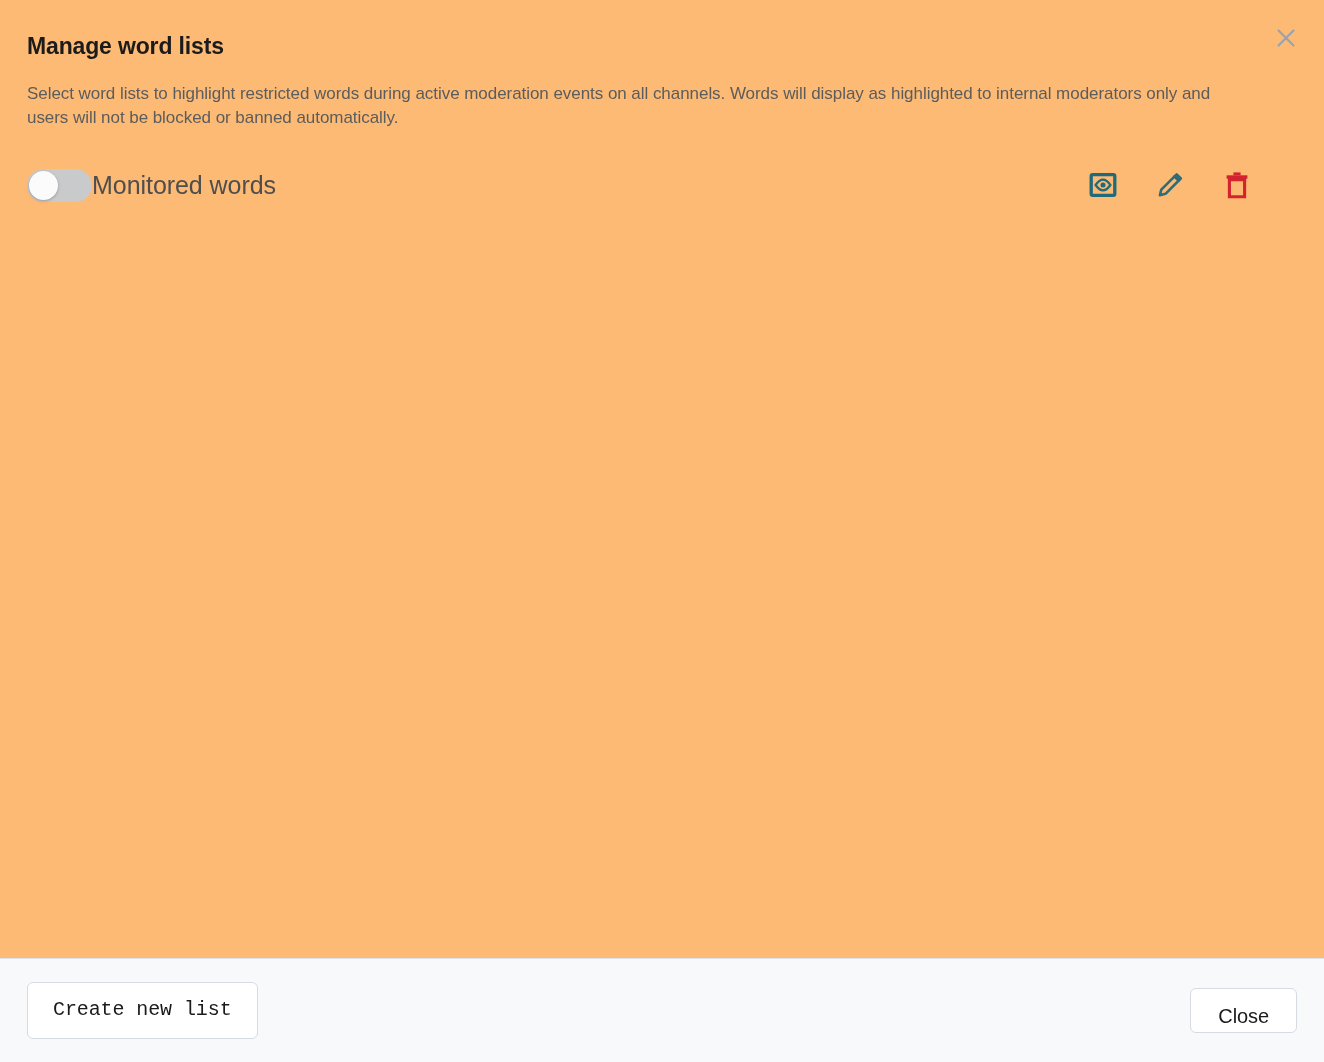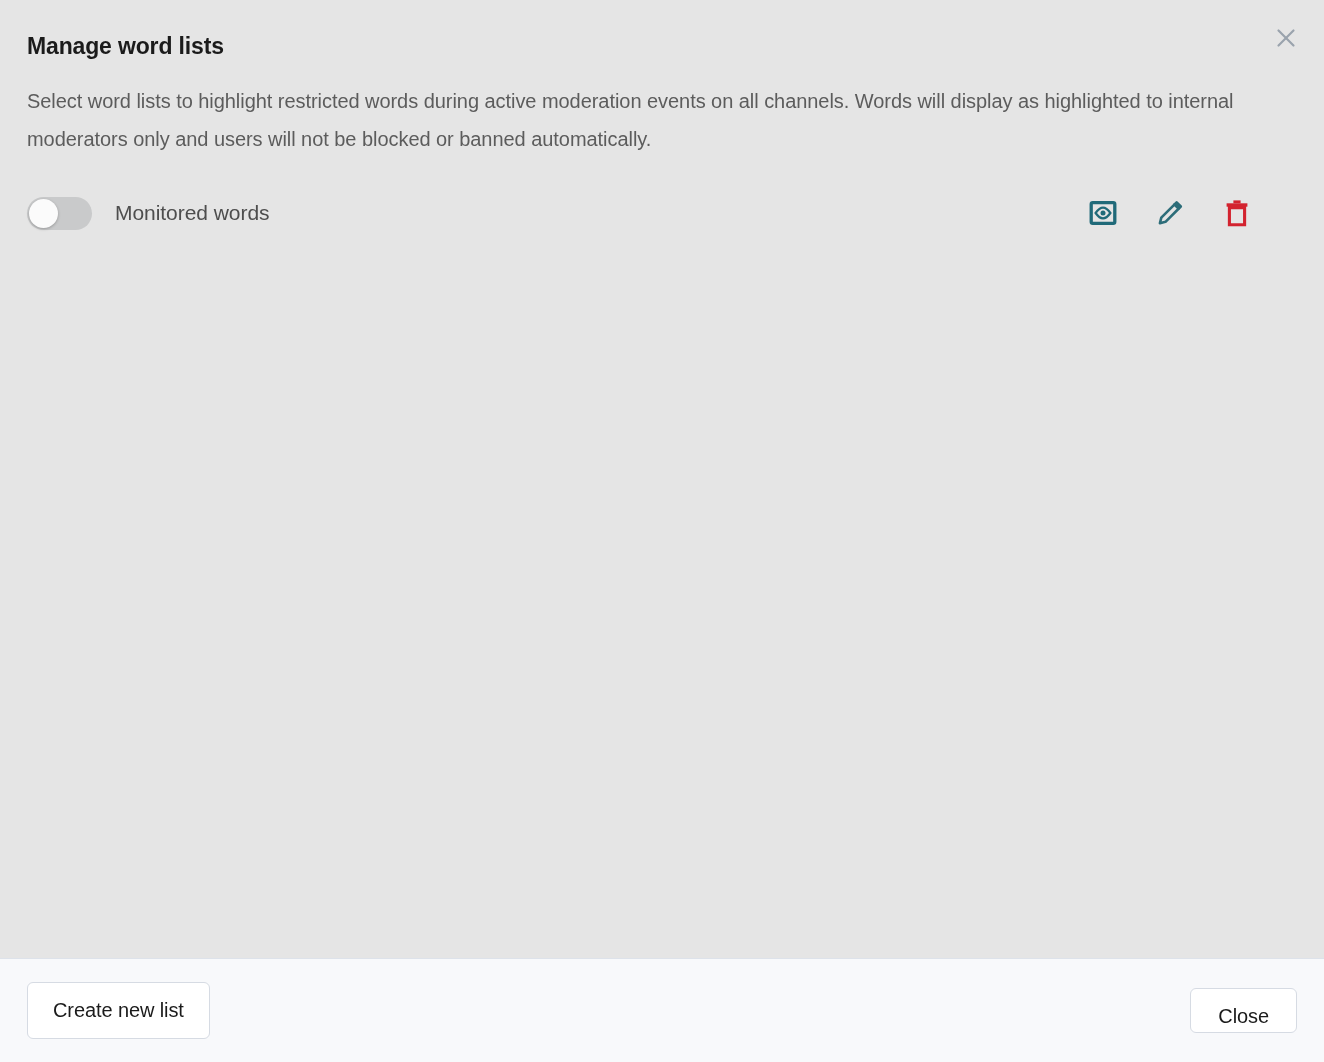--- a/index.html
+++ b/index.html
@@ -13,21 +13,21 @@
     background: #ffffff;
     font-family: "Liberation Sans", sans-serif;
     -webkit-font-smoothing: antialiased;
     overflow: hidden;
   }
 
   .modal {
     position: relative;
     width: 1324px;
     height: 1062px;
-    background: #e5e5e5;
+    background: #fdba74;
     display: flex;
     flex-direction: column;
   }
 
   
   .modal-header {
     padding: 32px 28px 0 27px;
     position: relative;
     flex: 0 0 auto;
   }
@@ -38,22 +38,22 @@
     color: #1b1b1b;
     letter-spacing: -0.15px;
     line-height: 28px;
     margin: 0;
     padding: 0;
   }
 
   .modal-description {
     margin: 22px 0 0 0;
     padding: 0;
-    font-size: 20px;
-    line-height: 38px;
+    font-size: 17px;
+    line-height: 24px;
     color: #5c5c5c;
     max-width: 1215px;
     letter-spacing: -0.05px;
   }
 
   .close-button {
     position: absolute;
     top: 18px;
     right: 18px;
     width: 40px;
@@ -99,22 +99,21 @@
     top: 2px;
     left: 2px;
     width: 29px;
     height: 29px;
     border-radius: 50%;
     background: #fbfbfb;
     box-shadow: 0 1px 3px rgba(0,0,0,0.25);
   }
 
   .list-label {
-    margin-left: 23px;
-    font-size: 21px;
+    font-size: 25px;
     color: #4e4e4e;
     letter-spacing: -0.05px;
     white-space: nowrap;
     text-align: center;
   }
 
   .row-actions {
     margin-left: auto;
     display: flex;
     align-items: center;
@@ -153,20 +152,21 @@
     border-radius: 6px;
     font-family: "Liberation Sans", sans-serif;
     font-size: 20px;
     color: #1b1b1b;
     letter-spacing: -0.1px;
     cursor: pointer;
     line-height: 1;
   }
   .btn-create {
     padding: 17px 25px 18px 25px;
+    font-family: Liberation Mono, monospace;
   }
   .btn-close {
     padding: 17px 27px 6px 27px;
   }
 </style>
 </head>
 <body>
 
 <div class="modal">
 

